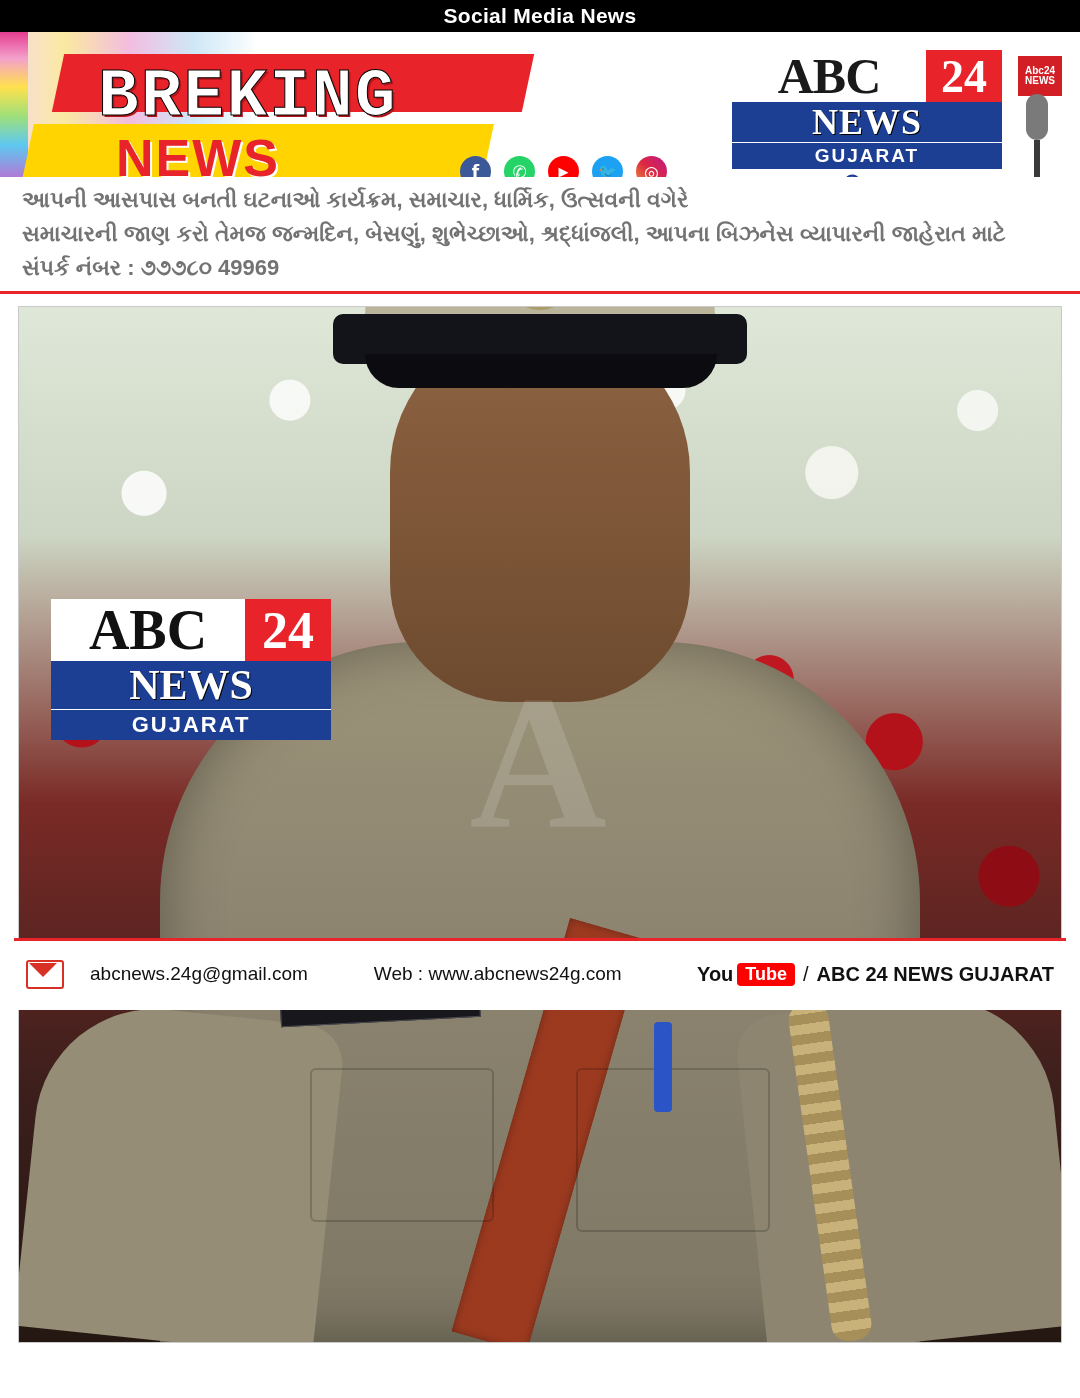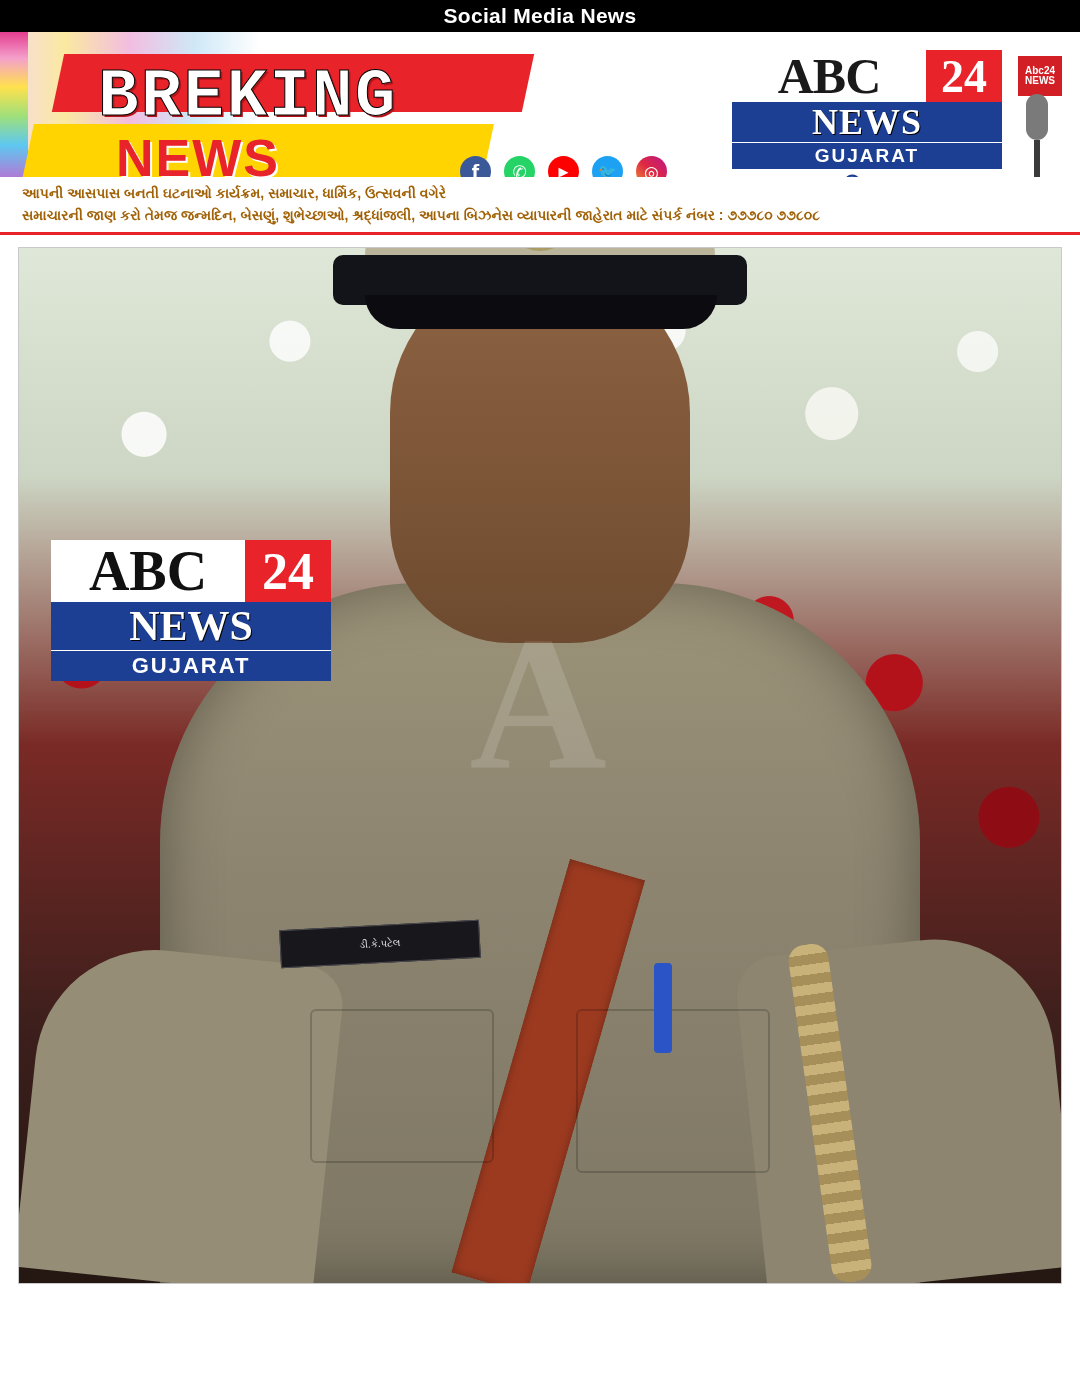--- a/index.html
+++ b/index.html
@@ -109,21 +109,21 @@
   .micstem{
     position:absolute;left:22px;top:86px;width:6px;height:42px;background:#3a3a3a;
   }
 
   
   .guj{
     padding:6px 22px 4px 22px;
     font-family:"Liberation Sans",sans-serif;
   }
   .guj div{
-    font-size:14px;font-weight:bold;color:#a16207;line-height:1.55;
+    font-size:22px;font-weight:bold;color:#737373;line-height:1.55;
   }
   .redline{height:3px;background:#e8232a;margin:2px 0 0 0;}
 
   
   .photo-wrap{
     position:relative;margin:12px 18px 0 18px;height:1035px;
     border:1px solid #c9c9c9;overflow:hidden;background:#2f2b24;
   }
   .flowers{
     position:absolute;inset:0;
@@ -276,21 +276,21 @@
 
     <div class="mic">
       <div class="miccube">Abc24 NEWS</div>
       <div class="micbody"></div>
       <div class="micstem"></div>
     </div>
   </div>
 
   <div class="guj">
     <div>આપની આસપાસ બનતી ઘટનાઓ કાર્યક્રમ, સમાચાર, ધાર્મિક, ઉત્સવની વગેરે</div>
-    <div>સમાચારની જાણ કરો તેમજ જન્મદિન, બેસણું, શુભેચ્છાઓ, શ્રદ્ધાંજલી, આપના બિઝનેસ વ્યાપારની જાહેરાત માટે સંપર્ક નંબર : ૭૭૭૮૦ ૭૭૮૦૮</div>
+    <div>સમાચારની જાણ કરો તેમજ જન્મદિન, બેસણું, શુભેચ્છાઓ, શ્રદ્ધાંજલી, આપના બિઝનેસ વ્યાપારની જાહેરાત માટે સંપર્ક નંબર : ૭૭૭૮૦ 49969</div>
   </div>
   <div class="redline"></div>
 
   <div class="photo-wrap">
     <div class="flowers"></div>
 
     <div class="person">
       <div class="shoulderL"></div>
       <div class="shoulderR"></div>
       <div class="sash"></div>
@@ -313,14 +313,30 @@
     <div class="ovlogo">
       <div class="ovl-row1">
         <div class="ovl-abc">ABC</div>
         <div class="ovl-24">24</div>
       </div>
       <div class="ovl-row2">NEWS</div>
       <div class="ovl-row3">GUJARAT</div>
     </div>
   </div>
 
+  <div class="footer">
+    <div class="footline"></div>
+    <div class="footrow">
+      <div class="gmail"></div>
+      <div class="mailtxt">abcnews.24g@gmail.com</div>
+      <div class="webtxt">Web : www.abcnews24g.com</div>
+      <div class="ytwrap">
+        <div class="ytlogo">
+          <span>You</span>
+          <span class="ytbox">Tube</span>
+        </div>
+        <span class="slash">/</span>
+        <span class="ytname">ABC 24 NEWS GUJARAT</span>
+      </div>
+    </div>
+  </div>
 
 </div>
 
 </body></html>

